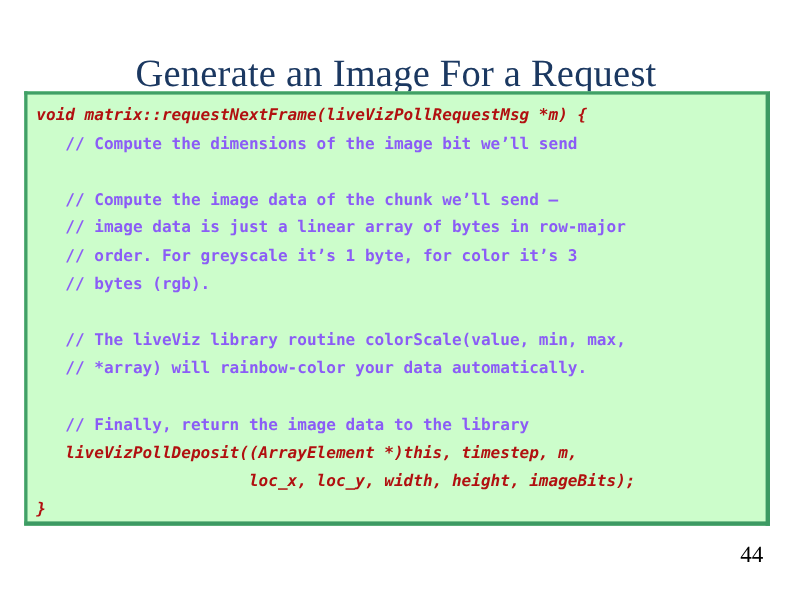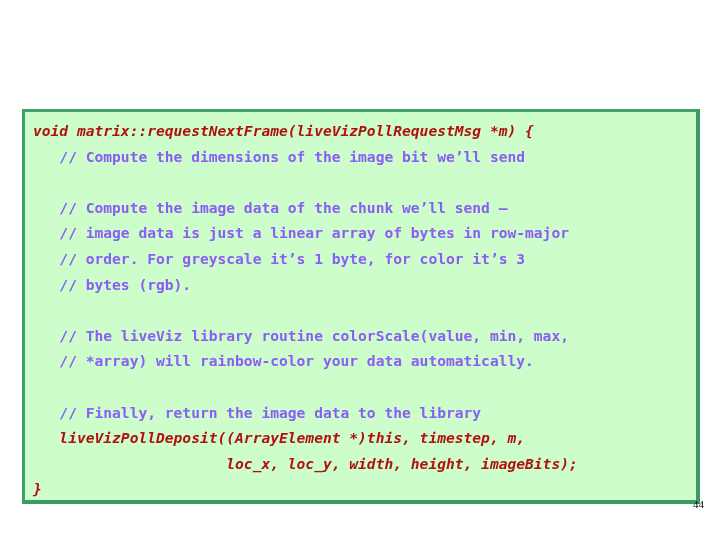--- a/index.html
+++ b/index.html
@@ -46,21 +46,20 @@
     top: 83px;
     width: 678px;
     height: 395px;
     background: #ccfdcb;
     box-sizing: border-box;
     border-top: 3px solid #41a067;
     border-left: 3px solid #41a067;
     border-right: 4px solid #3d9a63;
     border-bottom: 4px solid #3d9a63;
     overflow: hidden;
-    margin-top: 26px;
   }
 
   .code-inner {
     padding: 6px 4px 0 8px;
     font-family: "DejaVu Sans Mono", "Liberation Mono", monospace;
     font-size: 14.6px;
     line-height: 25.6px;
     white-space: pre;
     font-weight: bold;
   }
@@ -80,34 +79,35 @@
     font-style: normal;
   }
 
   .line.blank {
     color: transparent;
   }
 
   
   .page-number {
     position: absolute;
-    right: 16px;
+    right: 26px;
     top: 494px;
     font-family: "Liberation Serif", "DejaVu Serif", serif;
-    font-size: 11px;
+    font-size: 21px;
     line-height: 20px;
     color: #000000;
     text-align: right;
   }
 </style>
 </head>
 <body>
 
 <div class="slide">
 
+  <h1 class="slide-title">Generate an Image For a Request</h1>
 
   <div class="code-box">
     <div class="code-inner"><div class="line code">void matrix::requestNextFrame(liveVizPollRequestMsg *m) {</div><div class="line comment">   // Compute the dimensions of the image bit we’ll send</div><div class="line blank"> </div><div class="line comment">   // Compute the image data of the chunk we’ll send –</div><div class="line comment">   // image data is just a linear array of bytes in row-major</div><div class="line comment">   // order. For greyscale it’s 1 byte, for color it’s 3</div><div class="line comment">   // bytes (rgb).</div><div class="line blank"> </div><div class="line comment">   // The liveViz library routine colorScale(value, min, max,</div><div class="line comment">   // *array) will rainbow-color your data automatically.</div><div class="line blank"> </div><div class="line comment">   // Finally, return the image data to the library</div><div class="line code">   liveVizPollDeposit((ArrayElement *)this, timestep, m,</div><div class="line code">                      loc_x, loc_y, width, height, imageBits);</div><div class="line code">}</div></div>
   </div>
 
   <div class="page-number">44</div>
 
 </div>
 
 </body></html>

